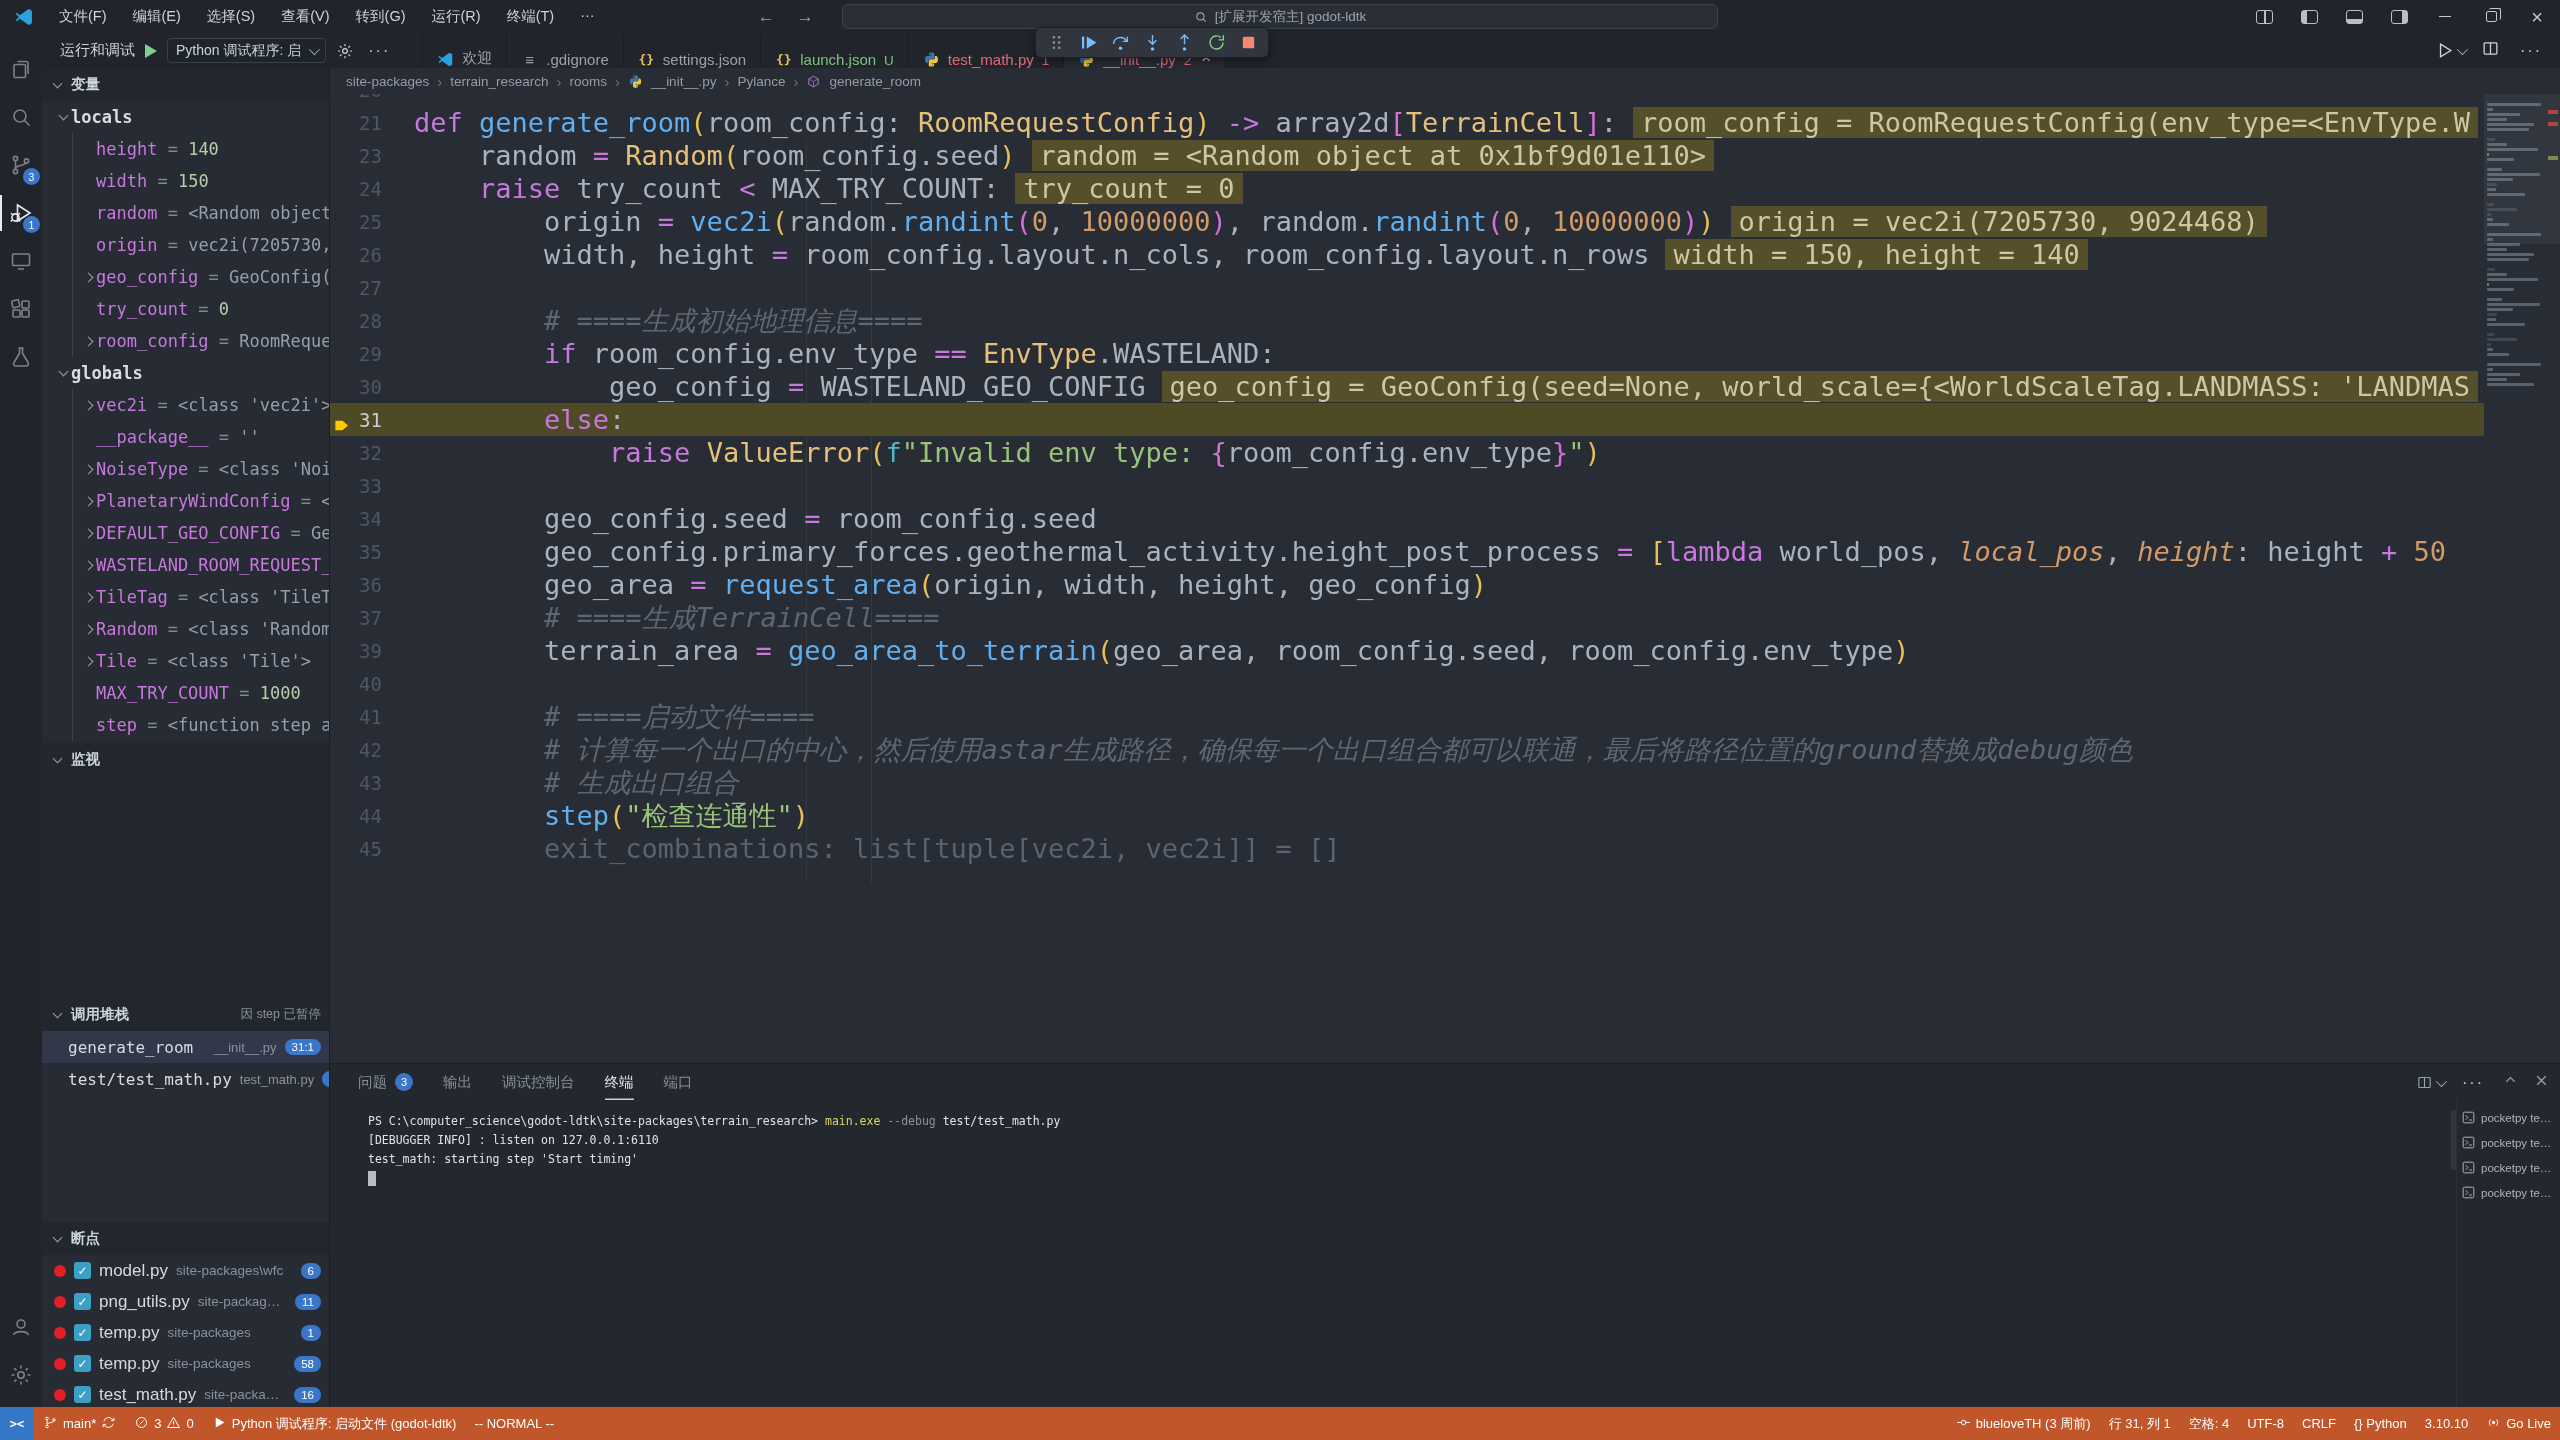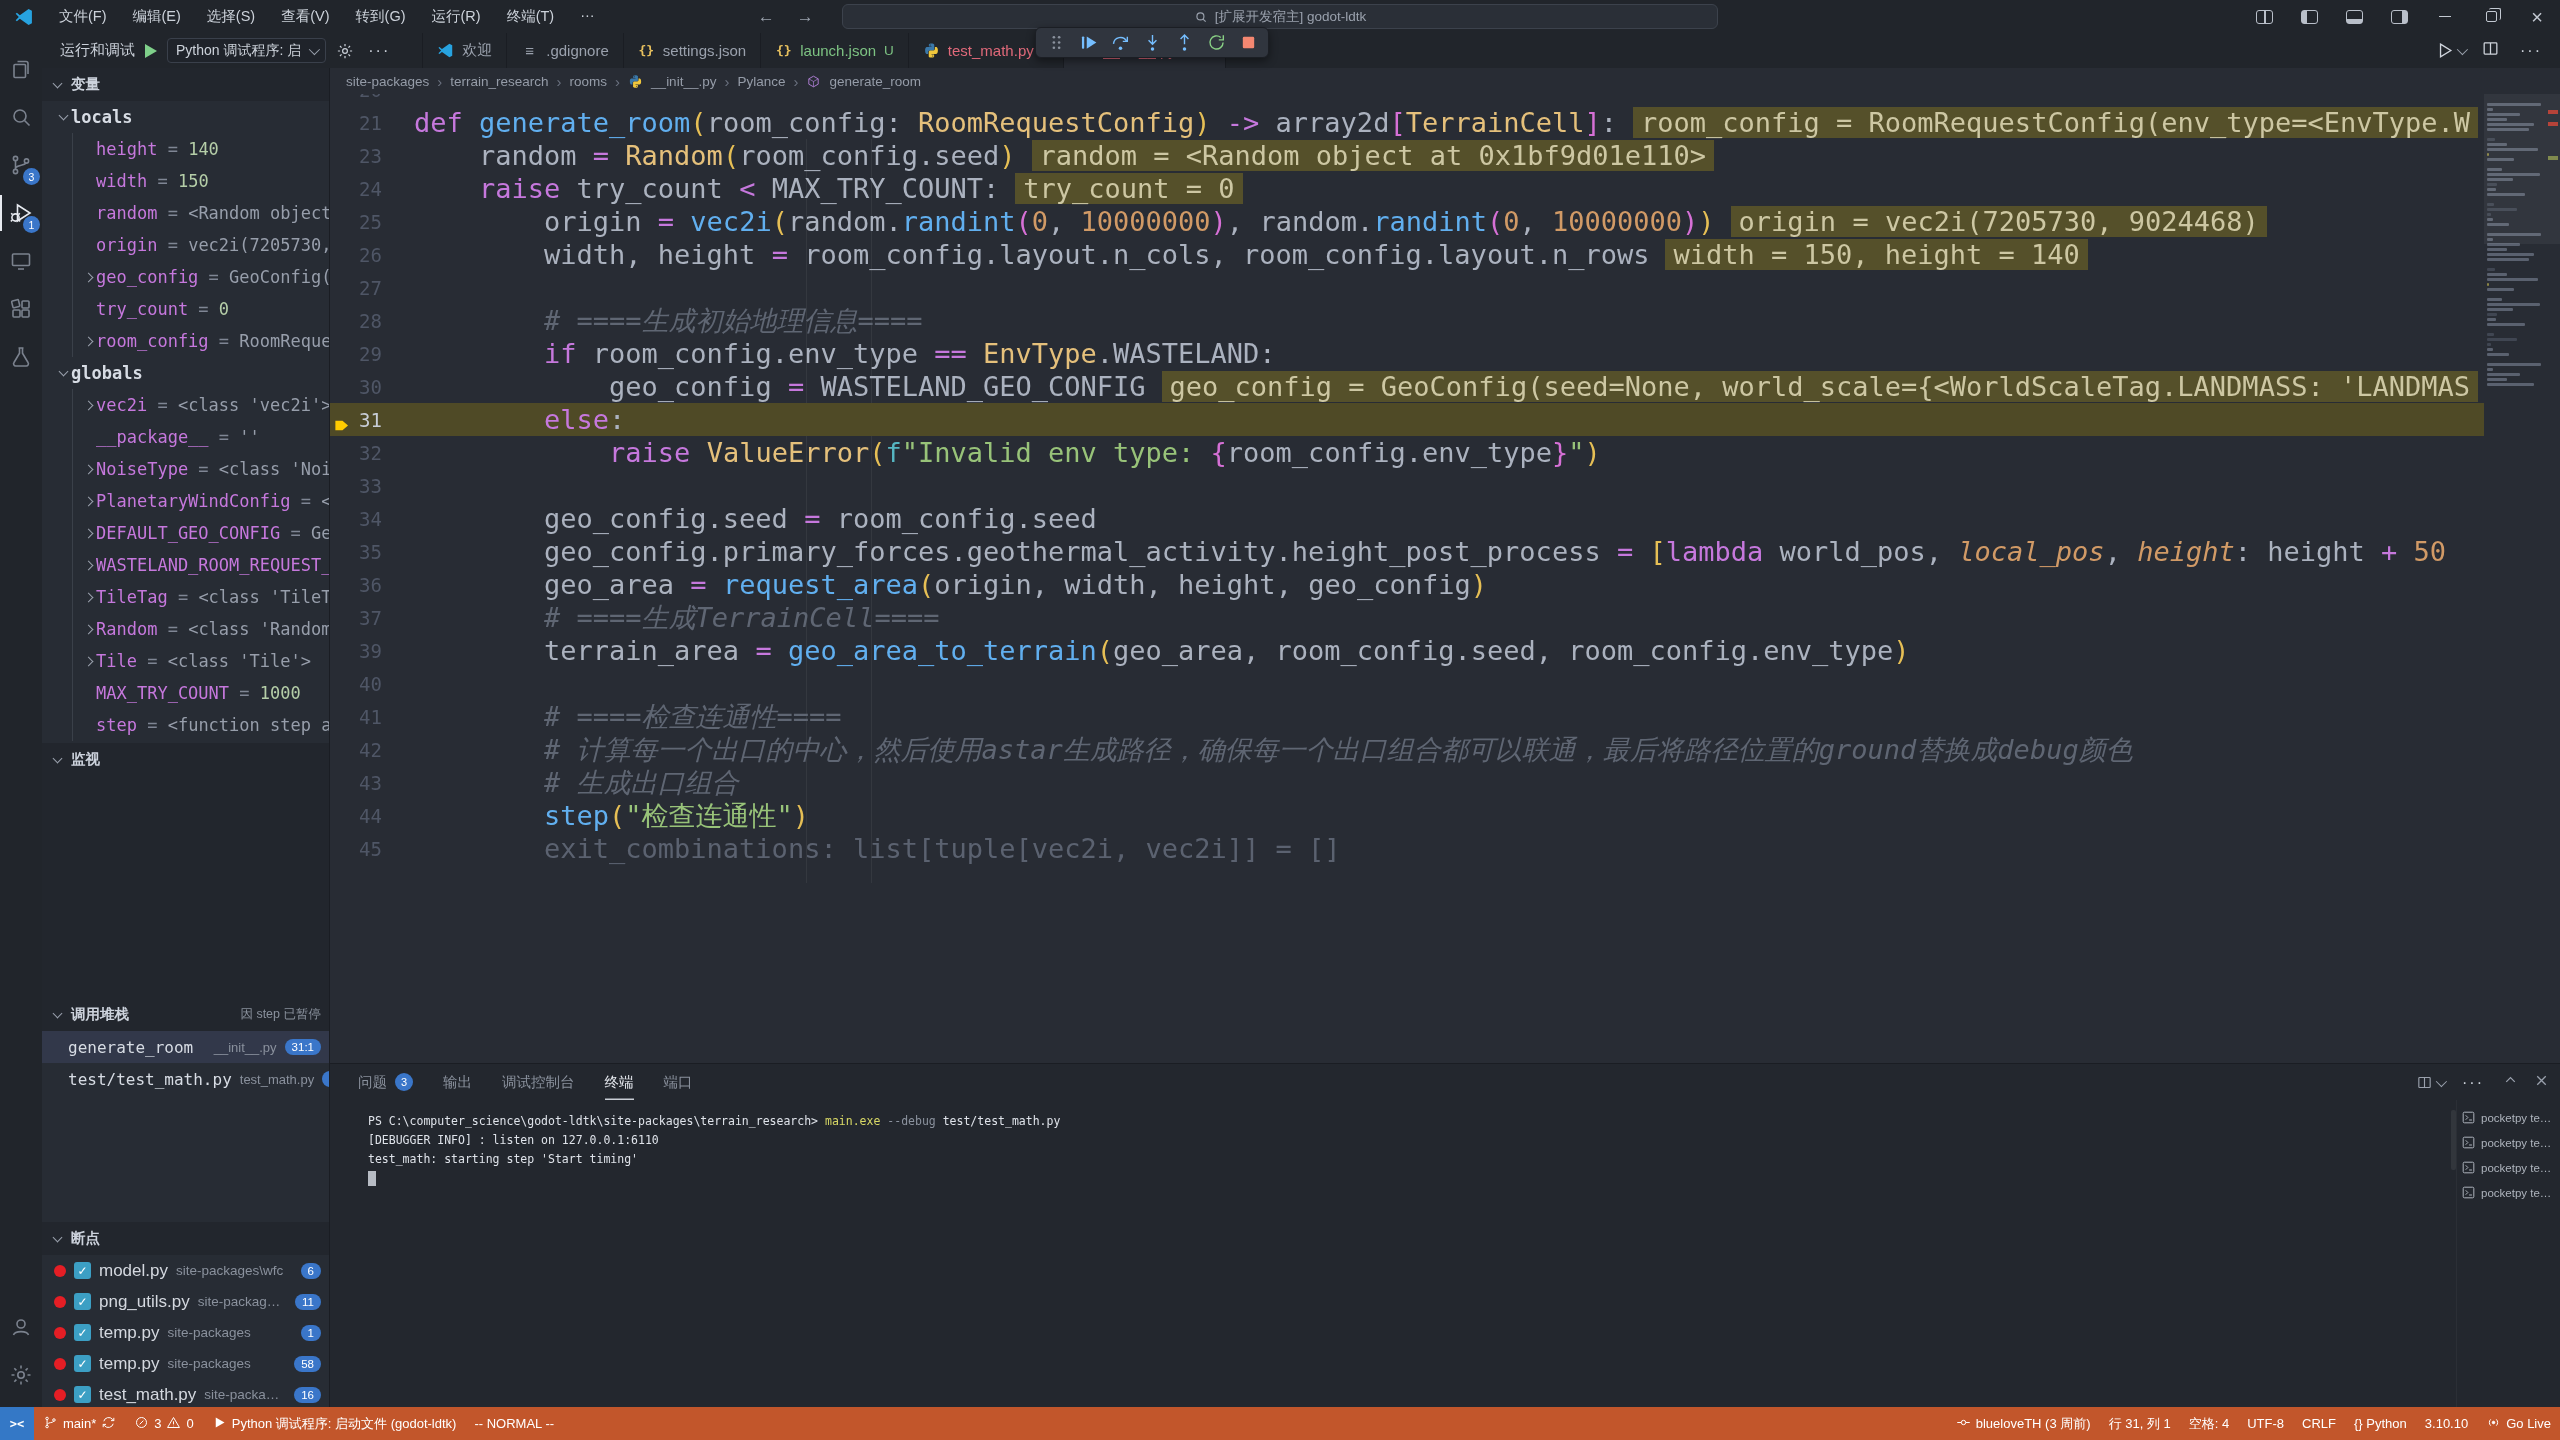--- a/index.html
+++ b/index.html
@@ -34,21 +34,21 @@
   .strip { position:absolute; left:42px; top:33px; right:0; height:35px; background:#21252b; display:flex; align-items:stretch; z-index:10; }
   .runbar { display:flex; align-items:center; gap:10px; padding:0 10px 0 18px; }
   .runbar-title { color:#cbd1da; font-size:15px; white-space:nowrap; }
   .play-tri { width:0; height:0; border-left:12px solid #7fd08a; border-top:7px solid transparent; border-bottom:7px solid transparent; }
   .dbg-select { background:#1f232a; border:1px solid #3a404b; border-radius:4px; height:25px; display:flex; align-items:center; gap:8px; padding:0 8px; color:#ccd2da; font-size:14px; white-space:nowrap; }
   .chev { width:8px; height:8px; border-right:1.6px solid #9aa1ad; border-bottom:1.6px solid #9aa1ad; transform:rotate(45deg) translateY(-2px); }
   .strip-ico { color:#cbd1da; display:flex; align-items:center; }
   .strip-ico svg { width:18px; height:18px; }
   .dots { color:#cbd1da; font-size:16px; letter-spacing:2px; padding:0 4px; }
   .tabs { display:flex; align-items:stretch; margin-left:18px; }
-  .tab { display:flex; align-items:center; gap:8px; padding:0 14px; border-right:1px solid #1a1d23; font-size:15px; white-space:nowrap; background:#21252b; position:relative; }
+  .tab { display:flex; align-items:flex-end; gap:8px; padding:0 14px; border-right:1px solid #1a1d23; font-size:15px; white-space:nowrap; background:#21252b; position:relative; }
   .tab.first { border-left:1px solid #1a1d23; }
   .tab.active { background:#282c34; }
   .tab.active::before { content:""; position:absolute; left:0; right:0; top:0; height:2px; background:#4d78cc; }
   .tab .ticon { width:17px; height:17px; display:flex; align-items:center; justify-content:center; }
   .tab .braces { color:#e8c15e; font-family:"DejaVu Sans Mono", monospace; font-weight:bold; font-size:13px; }
   .tab .lines-ico { color:#9aa1ad; font-size:15px; }
   .tab .suffix { font-size:13.5px; }
   .tab .close { color:#c9ced6; font-size:17px; margin-left:2px; }
   .editor-actions { margin-left:auto; display:flex; align-items:center; gap:16px; padding-right:14px; color:#cfd4dc; }
   .editor-actions svg { width:19px; height:19px; }
@@ -689,21 +689,21 @@
                 <div class="cline ">
     <span class="gut"><span class="lnum">39</span></span>
     <span class="ctext">        <span class="tk-v">terrain_area </span><span class="tk-o">= </span><span class="tk-f">geo_area_to_terrain</span><span class="tk-y">(</span><span class="tk-v">geo_area</span><span class="tk-v">, </span><span class="tk-v">room_config.seed</span><span class="tk-v">, </span><span class="tk-v">room_config.env_type</span><span class="tk-y">)</span></span>
   </div>
                 <div class="cline ">
     <span class="gut"><span class="lnum">40</span></span>
     <span class="ctext"></span>
   </div>
                 <div class="cline ">
     <span class="gut"><span class="lnum">41</span></span>
-    <span class="ctext">        <span class="tk-c"># ====检查连通性====</span></span>
+    <span class="ctext">        <span class="tk-c"># ====启动文件====</span></span>
   </div>
                 <div class="cline ">
     <span class="gut"><span class="lnum">42</span></span>
     <span class="ctext">        <span class="tk-c"># 计算每一个出口的中心，然后使用astar生成路径，确保每一个出口组合都可以联通，最后将路径位置的ground替换成debug颜色</span></span>
   </div>
                 <div class="cline ">
     <span class="gut"><span class="lnum">43</span></span>
     <span class="ctext">        <span class="tk-c"># 生成出口组合</span></span>
   </div>
                 <div class="cline ">

